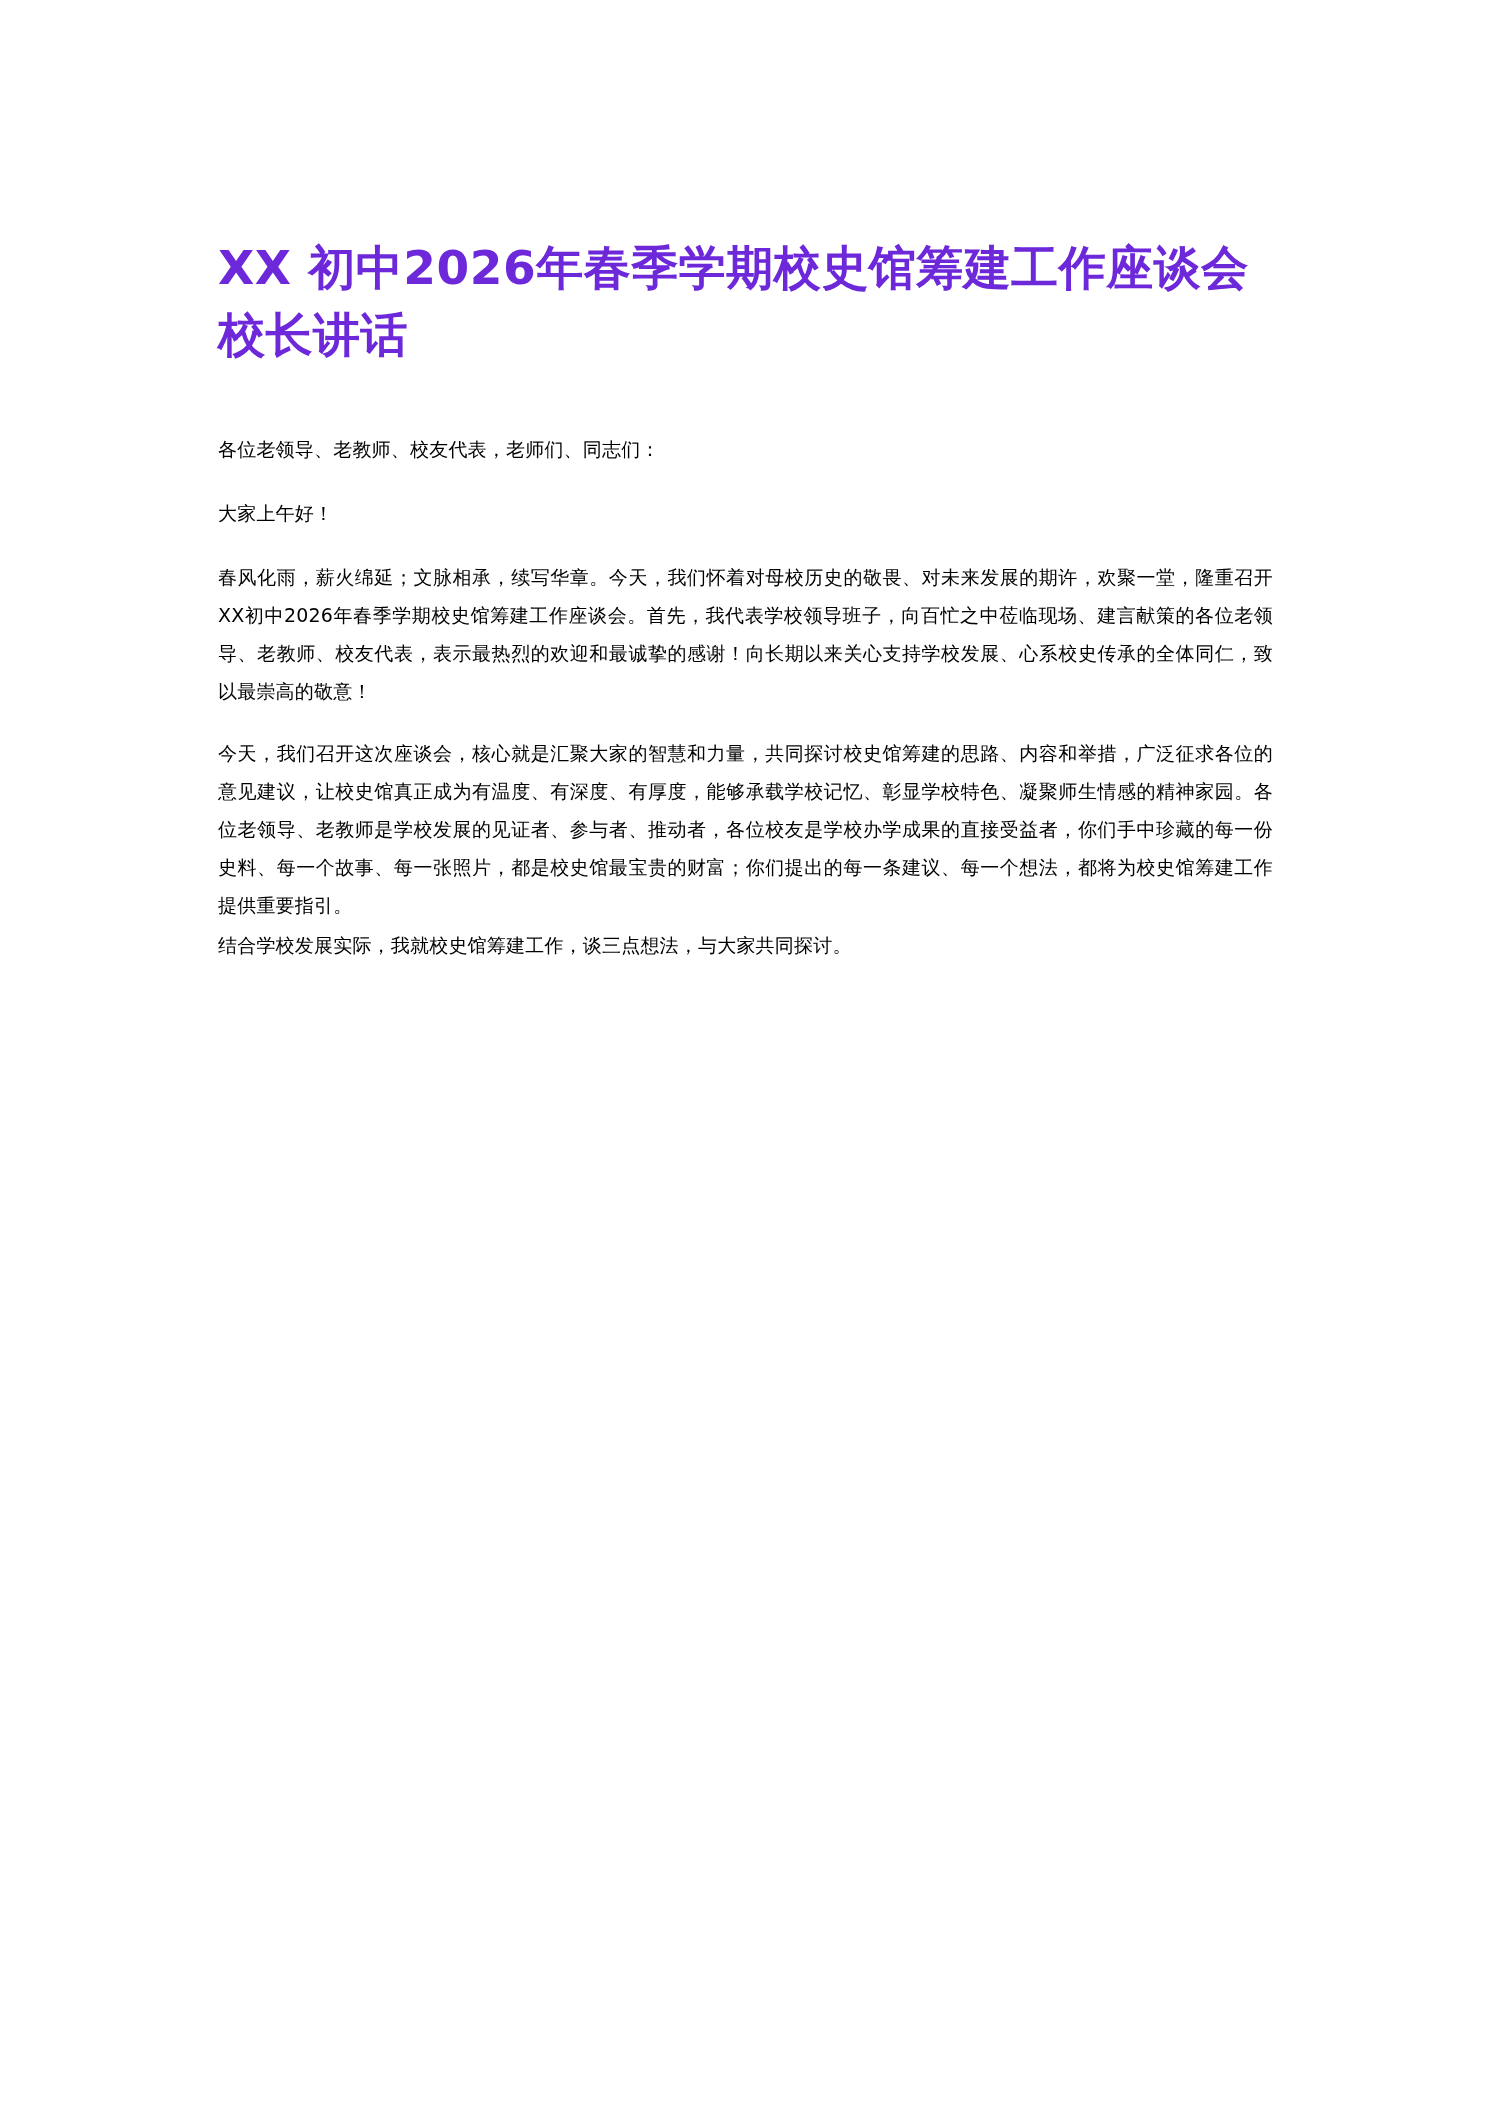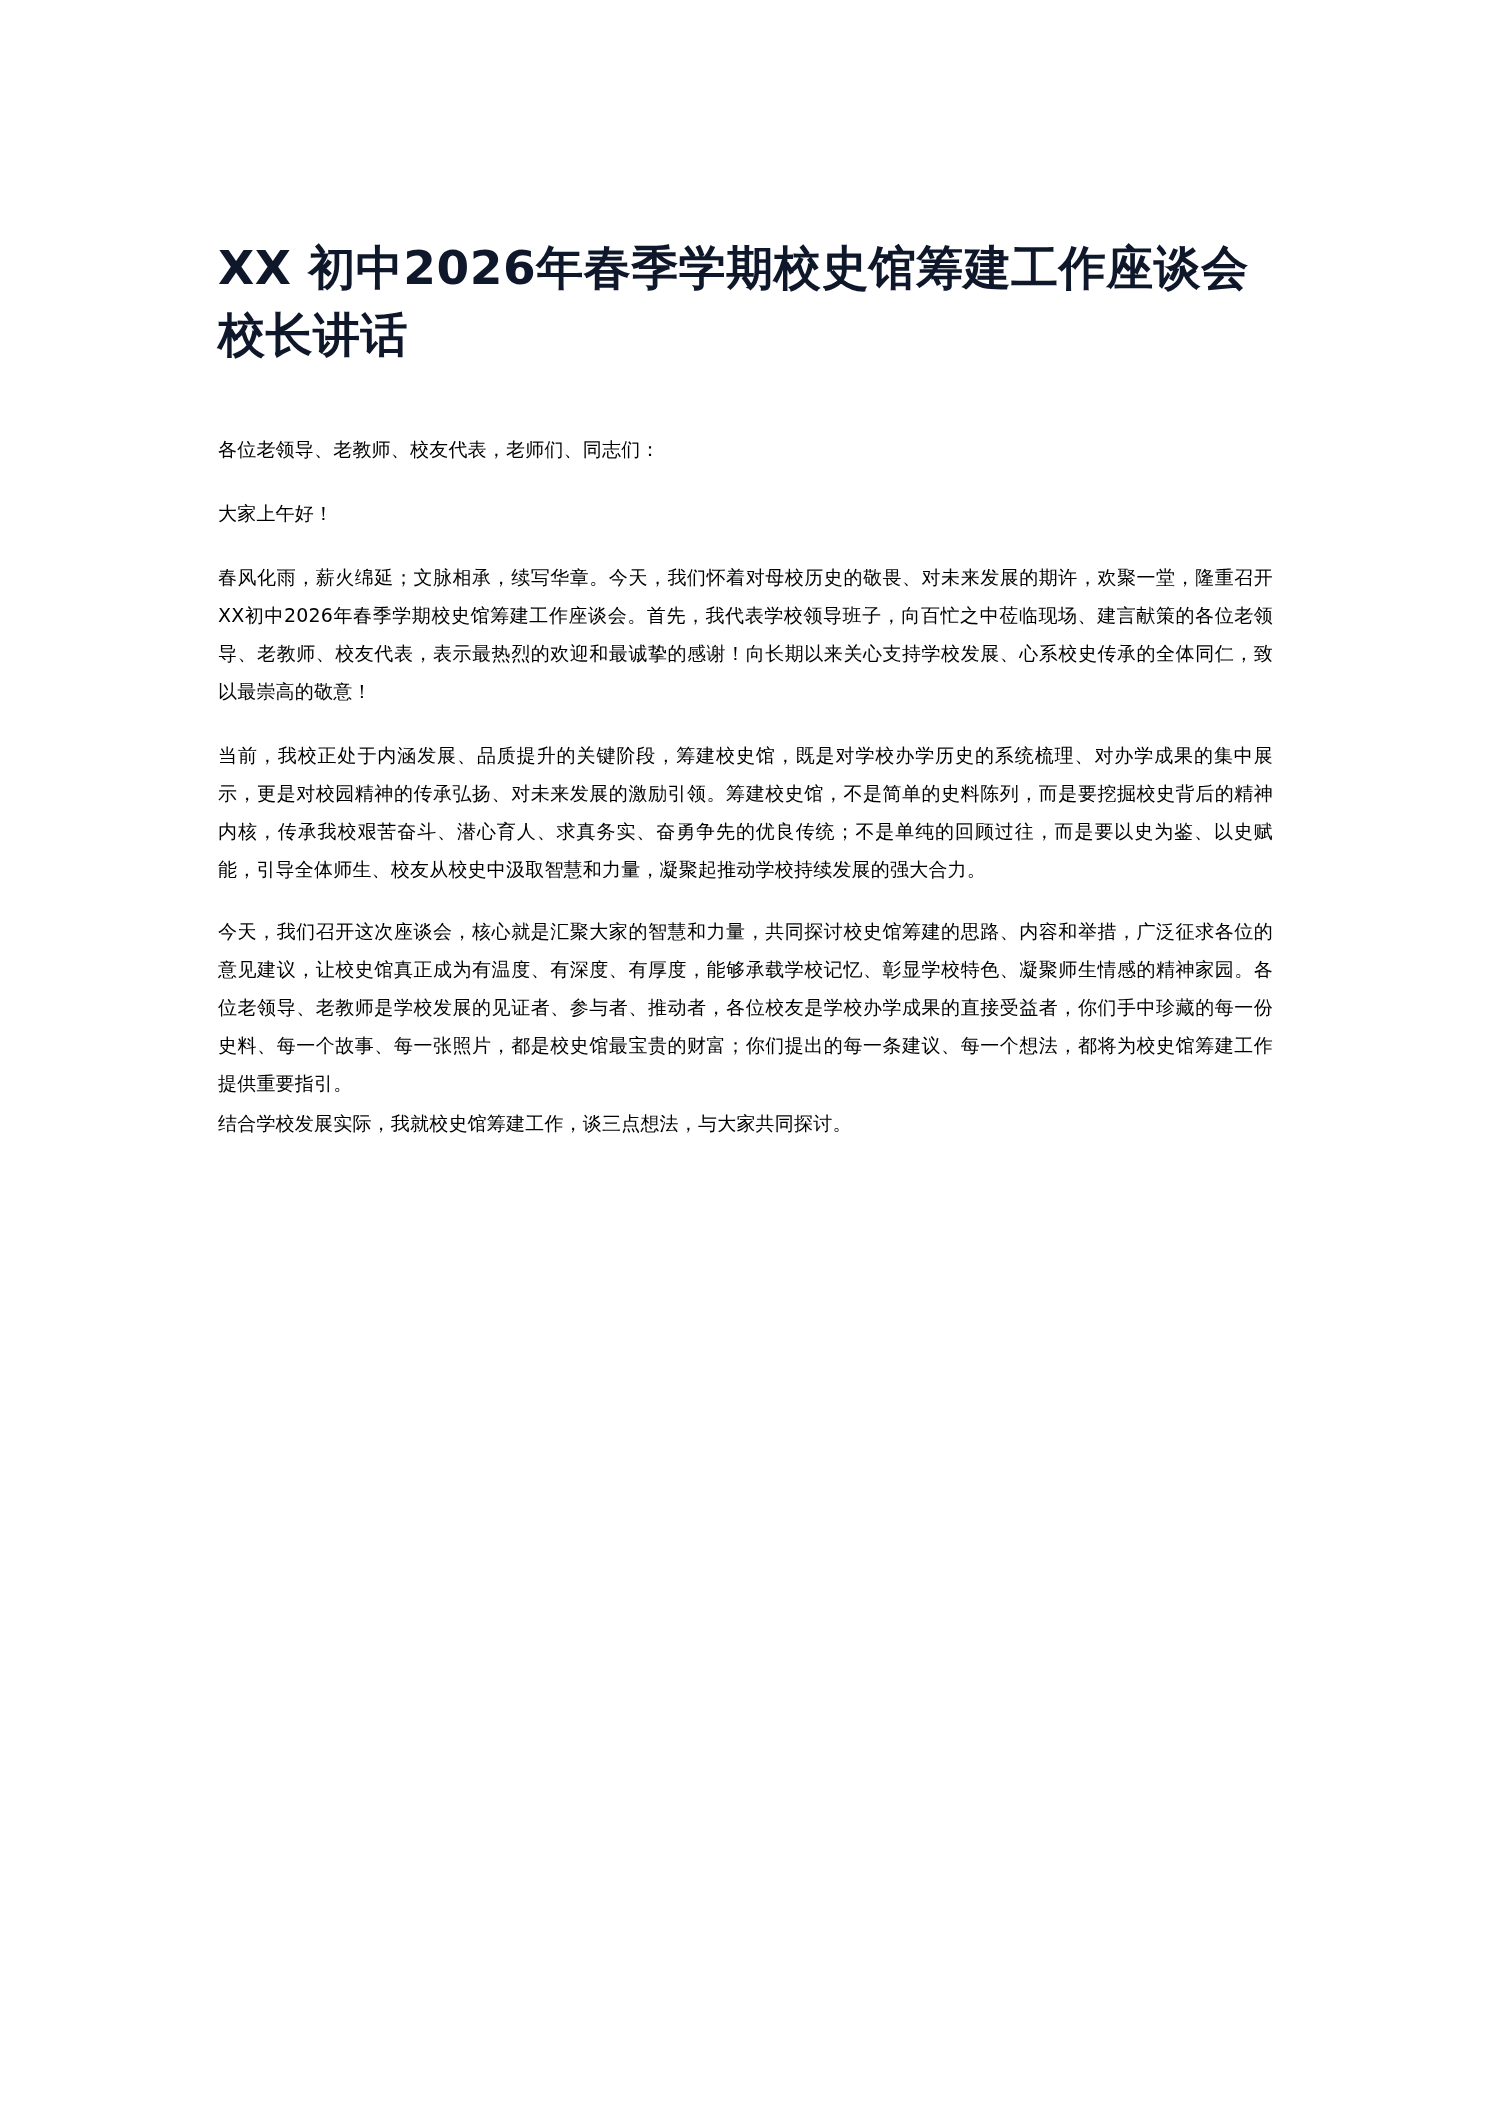--- a/index.html
+++ b/index.html
@@ -22,21 +22,21 @@
     box-sizing: border-box;
     padding: 0 220px 0 218px;
   }
   .doc-title {
     font-size: 47px;
     font-weight: bold;
     line-height: 1.42;
     letter-spacing: 0.5px;
     padding-top: 235px;
     margin: 0 0 0 0;
-    color: #0f172a;
+    color: #6d28d9;
   }
   .body-block {
     margin-top: 62px;
   }
   p.para {
     font-size: 19px;
     line-height: 2.0;
     margin: 0 0 26px 0;
     text-align: justify;
     text-justify: inter-ideograph;
@@ -52,18 +52,17 @@
 <body>
 
 <div class="page">
 
   <h1 class="doc-title">XX  初中2026年春季学期校史馆筹建工作座谈会校长讲话</h1>
 
   <div class="body-block">
     <p class="para">各位老领导、老教师、校友代表，老师们、同志们：</p>
     <p class="para">大家上午好！</p>
     <p class="para">春风化雨，薪火绵延；文脉相承，续写华章。今天，我们怀着对母校历史的敬畏、对未来发展的期许，欢聚一堂，隆重召开XX初中2026年春季学期校史馆筹建工作座谈会。首先，我代表学校领导班子，向百忙之中莅临现场、建言献策的各位老领导、老教师、校友代表，表示最热烈的欢迎和最诚挚的感谢！向长期以来关心支持学校发展、心系校史传承的全体同仁，致以最崇高的敬意！</p>
-    <p class="para">当前，我校正处于内涵发展、品质提升的关键阶段，筹建校史馆，既是对学校办学历史的系统梳理、对办学成果的集中展示，更是对校园精神的传承弘扬、对未来发展的激励引领。筹建校史馆，不是简单的史料陈列，而是要挖掘校史背后的精神内核，传承我校艰苦奋斗、潜心育人、求真务实、奋勇争先的优良传统；不是单纯的回顾过往，而是要以史为鉴、以史赋能，引导全体师生、校友从校史中汲取智慧和力量，凝聚起推动学校持续发展的强大合力。</p>
     <p class="para tight">今天，我们召开这次座谈会，核心就是汇聚大家的智慧和力量，共同探讨校史馆筹建的思路、内容和举措，广泛征求各位的意见建议，让校史馆真正成为有温度、有深度、有厚度，能够承载学校记忆、彰显学校特色、凝聚师生情感的精神家园。各位老领导、老教师是学校发展的见证者、参与者、推动者，各位校友是学校办学成果的直接受益者，你们手中珍藏的每一份史料、每一个故事、每一张照片，都是校史馆最宝贵的财富；你们提出的每一条建议、每一个想法，都将为校史馆筹建工作提供重要指引。</p>
     <p class="para">结合学校发展实际，我就校史馆筹建工作，谈三点想法，与大家共同探讨。</p>
   </div>
 
 </div>
 
 </body></html>

